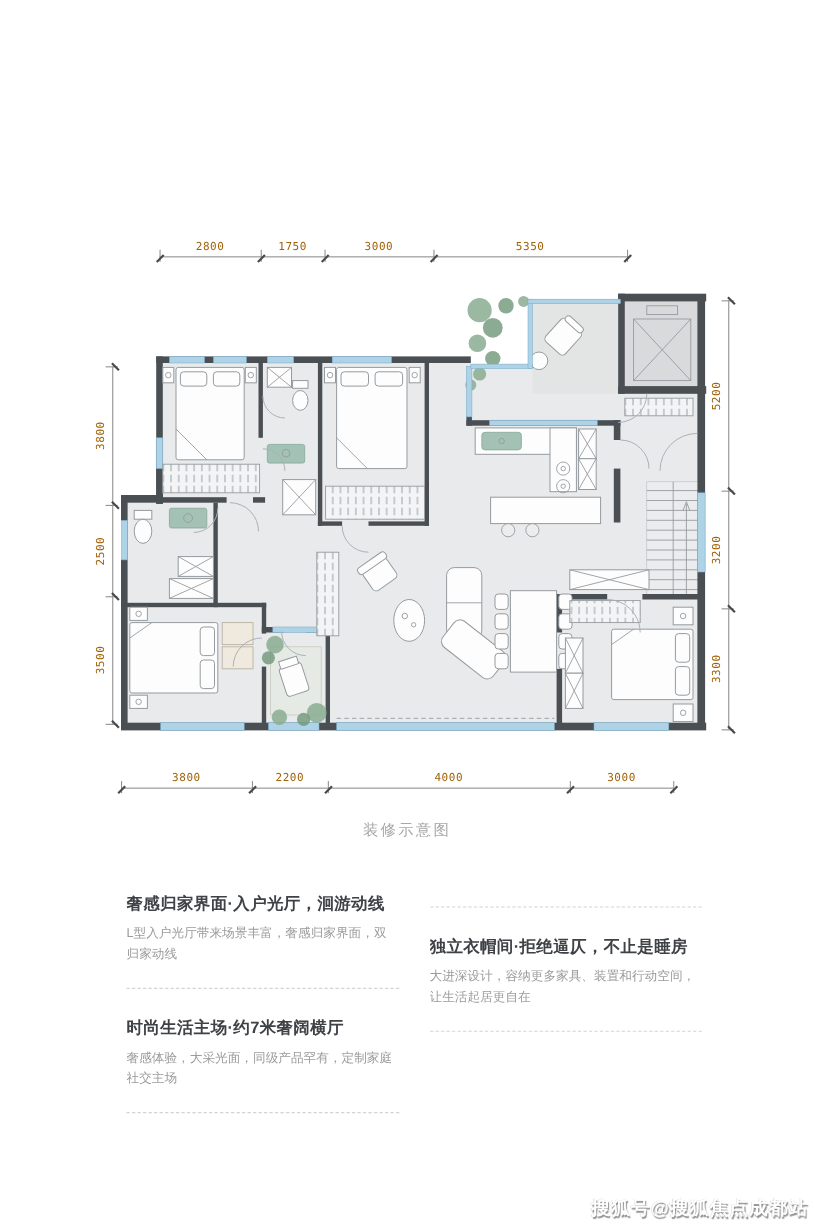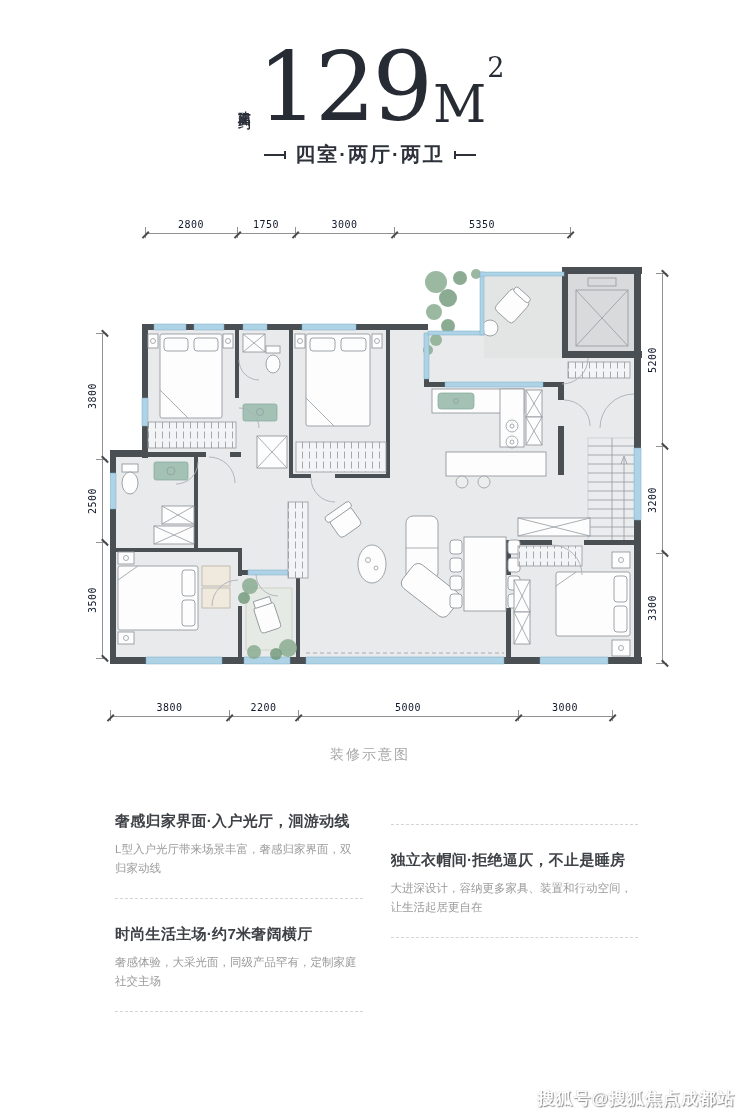--- a/index.html
+++ b/index.html
@@ -11,21 +11,21 @@
   .area-prefix{writing-mode:vertical-rl;font-size:12.5px;color:#2c313a;letter-spacing:3px;margin:0 5px 14px 0;font-weight:700;}
   .area-num{font-family:"DejaVu Serif","Liberation Serif",serif;font-size:95px;line-height:0.78;color:#272c34;letter-spacing:-3px;}
   .area-unit{font-family:"DejaVu Serif","Liberation Serif",serif;font-size:52px;line-height:0.76;color:#272c34;margin-left:3px;}
   .area-sup{font-family:"DejaVu Serif","Liberation Serif",serif;font-size:27px;color:#272c34;align-self:flex-start;margin:2px 0 0 1px;}
   .layout-line{display:flex;align-items:center;gap:9px;margin-top:17px;}
   .dash{width:22px;height:2px;background:#2c313a;position:relative;}
   .dash-l::after{content:"";position:absolute;right:0;top:-3px;width:2px;height:8px;background:#2c313a;}
   .dash-r::before{content:"";position:absolute;left:0;top:-3px;width:2px;height:8px;background:#2c313a;}
   .layout-text{font-size:20px;color:#2c313a;letter-spacing:2px;font-weight:700;}
   
-  .dim{position:absolute;font-family:"DejaVu Sans Mono","Liberation Mono",monospace;color:#0f172a;}
+  .dim{position:absolute;font-family:"DejaVu Sans Mono","Liberation Mono",monospace;color:#a16207;}
   .dim-h{display:flex;height:16px;}
   .dim-h .seg{position:relative;height:16px;border-bottom:1px solid #919191;}
   .dim-h .seg::before{content:"";position:absolute;left:-0.5px;bottom:-5px;width:1px;height:11px;background:#919191;}
   .dim-h .seg::after{content:"";position:absolute;left:-4.5px;bottom:-3px;width:9px;height:1.6px;background:#4a4a4a;transform:rotate(-45deg);}
   .dim-h .lbl{position:absolute;left:0;right:0;bottom:3px;text-align:center;font-size:10px;letter-spacing:.5px;font-style:normal;}
   .dim-v{display:flex;flex-direction:column;width:16px;}
   .dim-v .seg{position:relative;width:16px;border-right:1px solid #919191;}
   .dim-v .seg::before{content:"";position:absolute;top:-0.5px;right:-5px;height:1px;width:11px;background:#919191;}
   .dim-v .seg::after{content:"";position:absolute;top:-4.5px;right:-3.2px;height:9px;width:1.6px;background:#4a4a4a;transform:rotate(-45deg);}
   .dim-v .lbl{position:absolute;inset:0;right:4px;writing-mode:vertical-rl;transform:rotate(180deg);
@@ -52,33 +52,20 @@
   .fsep{border-top:1px dashed #d4d4d4;margin:12px 0 26px;}
   
   .watermark{position:absolute;right:5px;top:1087px;font-size:17px;font-weight:700;color:#ffffff;
              text-shadow:1px 1px 1px #8f8f8f,-0.5px -0.5px 0 #d8d8d8;letter-spacing:1px;margin-left:11px;}
 </style>
 </head>
 <body>
 
 <div class="page">
 
-  <header class="header">
-    <div class="area">
-      <span class="area-prefix">建面约</span>
-      <span class="area-num">129</span>
-      <span class="area-unit">M</span>
-      <span class="area-sup">2</span>
-    </div>
-    <div class="layout-line">
-      <span class="dash dash-l"></span>
-      <span class="layout-text">四室·两厅·两卫</span>
-      <span class="dash dash-r"></span>
-    </div>
-  </header>
 
   <div class="dim dim-h" style="left:145px;top:217px;">
     <span class="seg" style="width:92px">
         <span class="lbl">2800</span>
       </span>
     <span class="seg" style="width:58px">
         <span class="lbl">1750</span>
       </span>
     <span class="seg" style="width:99px">
         <span class="lbl">3000</span>
@@ -89,21 +76,21 @@
     <span class="seg" style="width:0"></span>
   </div>
   <div class="dim dim-h" style="left:110px;top:700px;">
     <span class="seg" style="width:119px">
         <span class="lbl">3800</span>
       </span>
     <span class="seg" style="width:69px">
         <span class="lbl">2200</span>
       </span>
     <span class="seg" style="width:220px">
-        <span class="lbl">5000</span>
+        <span class="lbl">4000</span>
       </span>
     <span class="seg" style="width:94px">
         <span class="lbl">3000</span>
       </span>
     <span class="seg" style="width:0"></span>
   </div>
   <div class="dim dim-v" style="left:86px;top:333px;">
     <span class="seg" style="height:126px">
         <span class="lbl">3800</span>
       </span>

